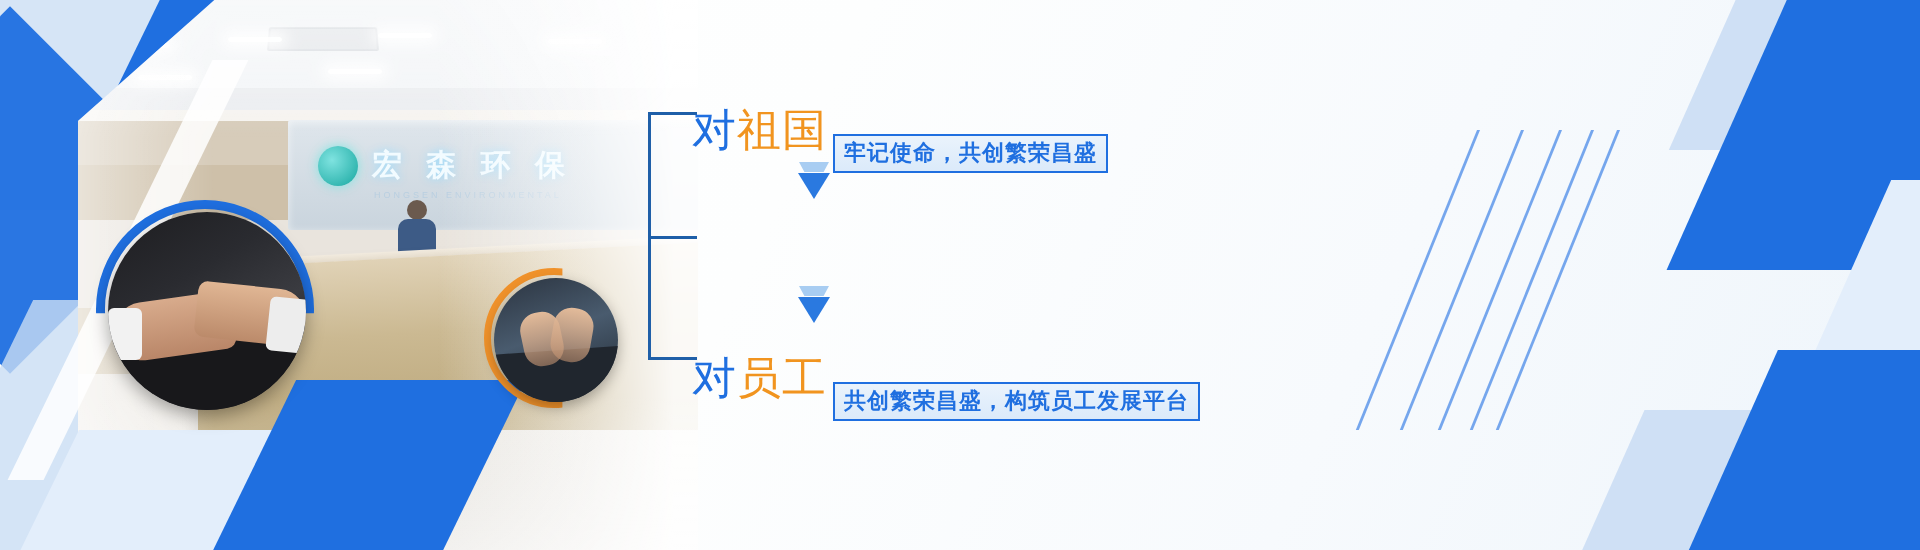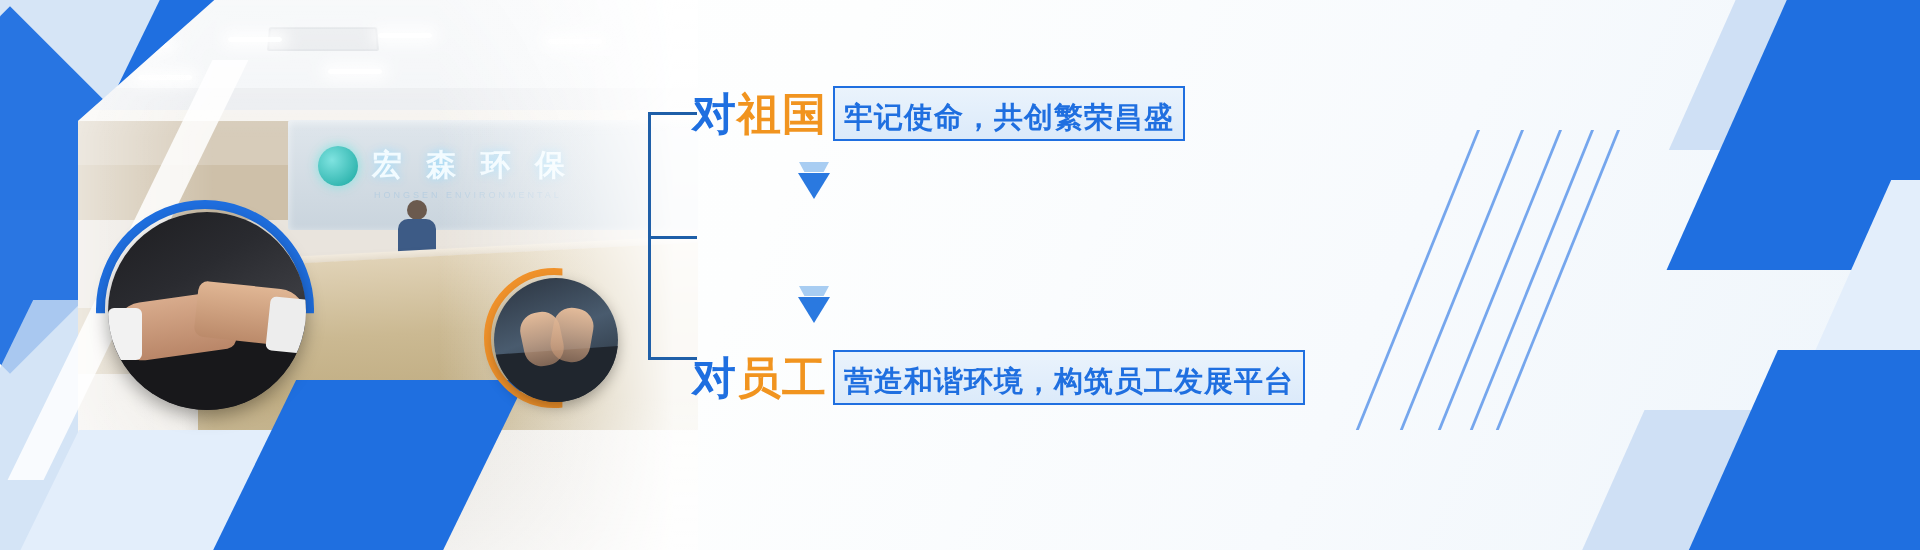--- a/index.html
+++ b/index.html
@@ -265,37 +265,38 @@
     position:absolute; left:0; top:124px; width:46px; height:3px;
     background:#1f5fa8;
   }
 
   .row {
     position:absolute; left:44px; display:flex; align-items:center;
     white-space:nowrap;
   }
   .row1 { top:0; }
   .row2 { top:124px; }
-  .row3 { top:264px; }
+  .row3 { top:248px; }
 
   .lead {
-    font-size:44px; font-weight:700; line-height:1;
+    font-size:44px; font-weight:400; line-height:1;
     letter-spacing:1px;
   }
   .lead .w-blue   { color:#1f6fe0; }
   .lead .w-orange { color:#f1941f; }
 
   .chip {
     margin-left:6px;
-    font-size:29px; font-weight:700; letter-spacing:1px;
+    font-size:22px; font-weight:700; letter-spacing:1px;
     color:#1f6fe0;
     background:linear-gradient(180deg,#eaf3fc,#dbeafa);
     border:2px solid #1f6fe0;
-    padding:14px 9px 7px 9px;
+    padding:5px 9px 7px 9px;
     line-height:1.05;
+    margin-top:48px;
   }
 
   .arrow {
     position:absolute; width:0; height:0;
   }
   .arrow .top {
     position:absolute; left:-15px; top:0; width:30px; height:10px;
     background:#a8cdf2;
     clip-path:polygon(0 0,100% 0,82% 100%,18% 100%);
   }
@@ -402,17 +403,17 @@
 
     <div class="arrow arrow2">
       <div class="top"></div>
         <div class="bot"></div>
     </div>
 
     <div class="row row3">
       <div class="lead">
         <span class="w-blue">对</span><span class="w-orange">员工</span>
       </div>
-      <div class="chip">营造和谐环境，构筑员工发展平台</div>
+      <div class="chip">共创繁荣昌盛，构筑员工发展平台</div>
     </div>
   </div>
 
 </div>
 
 </body></html>

